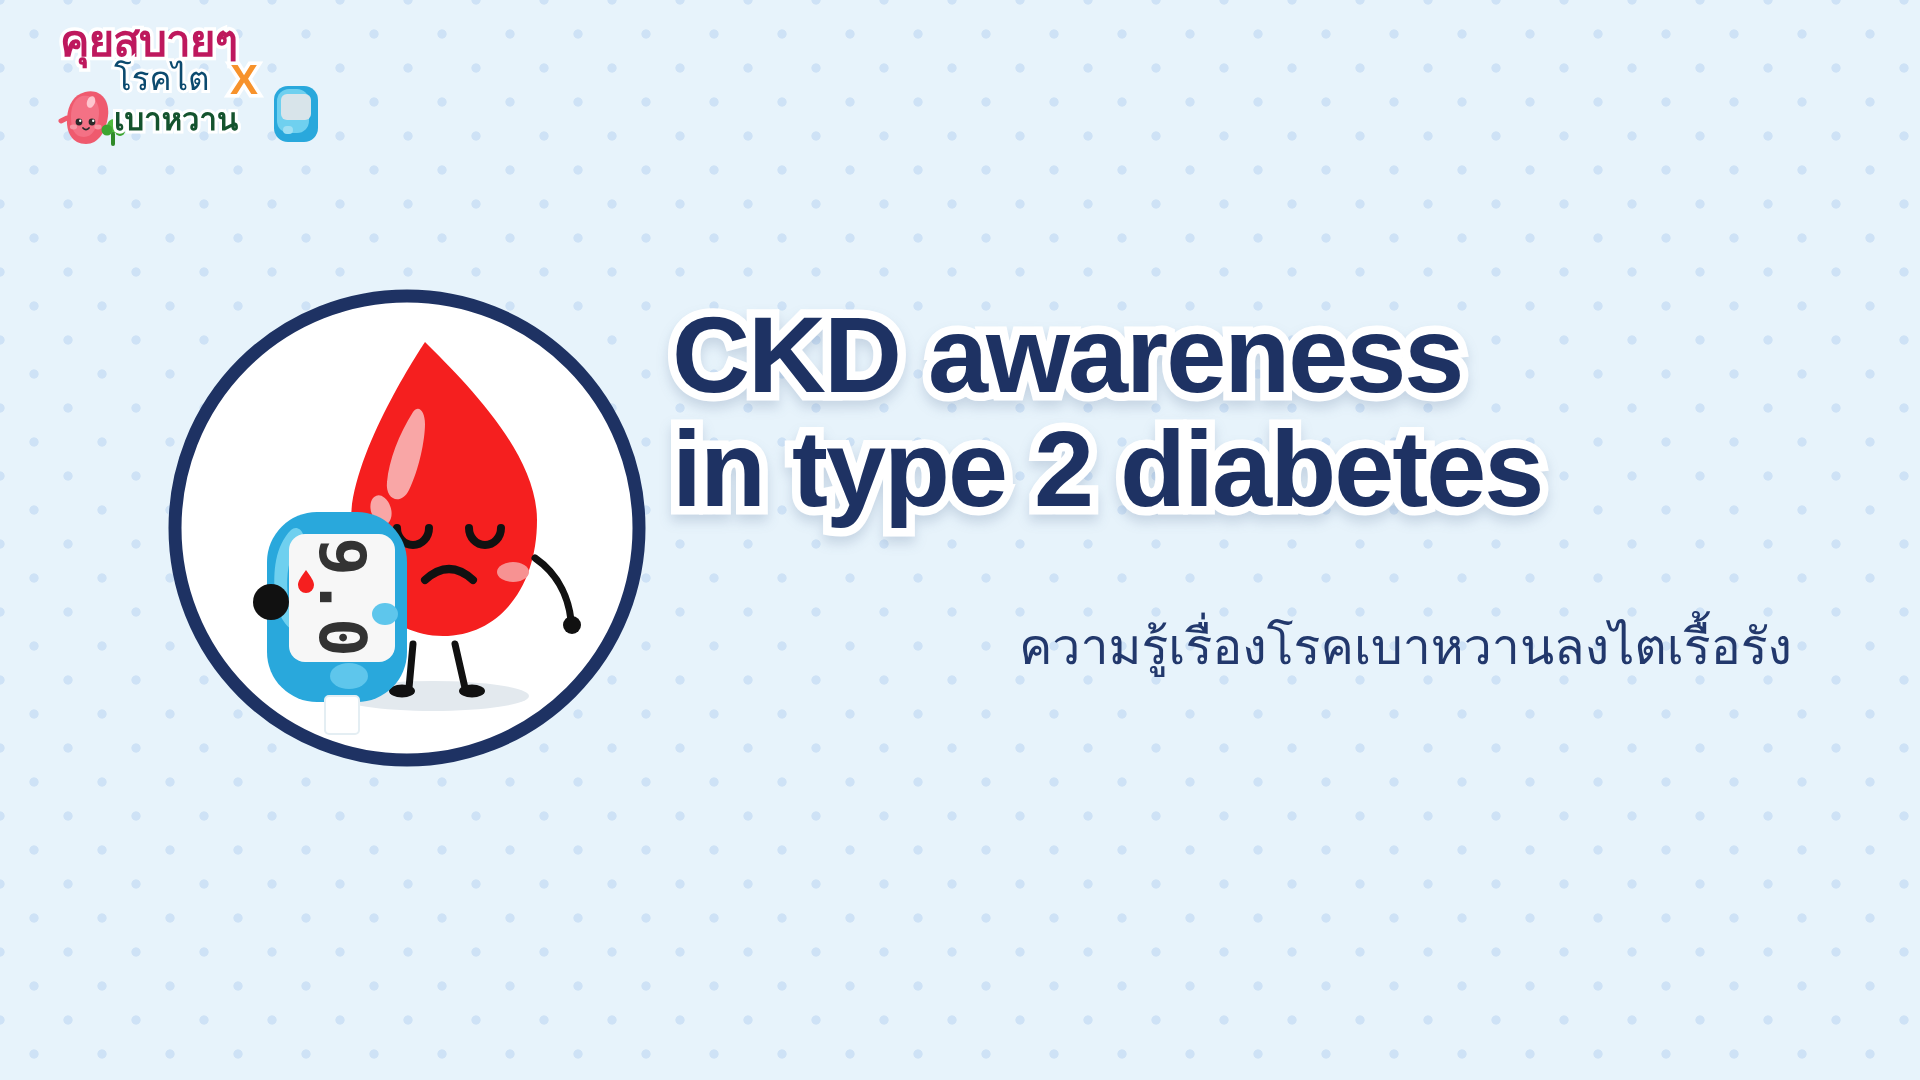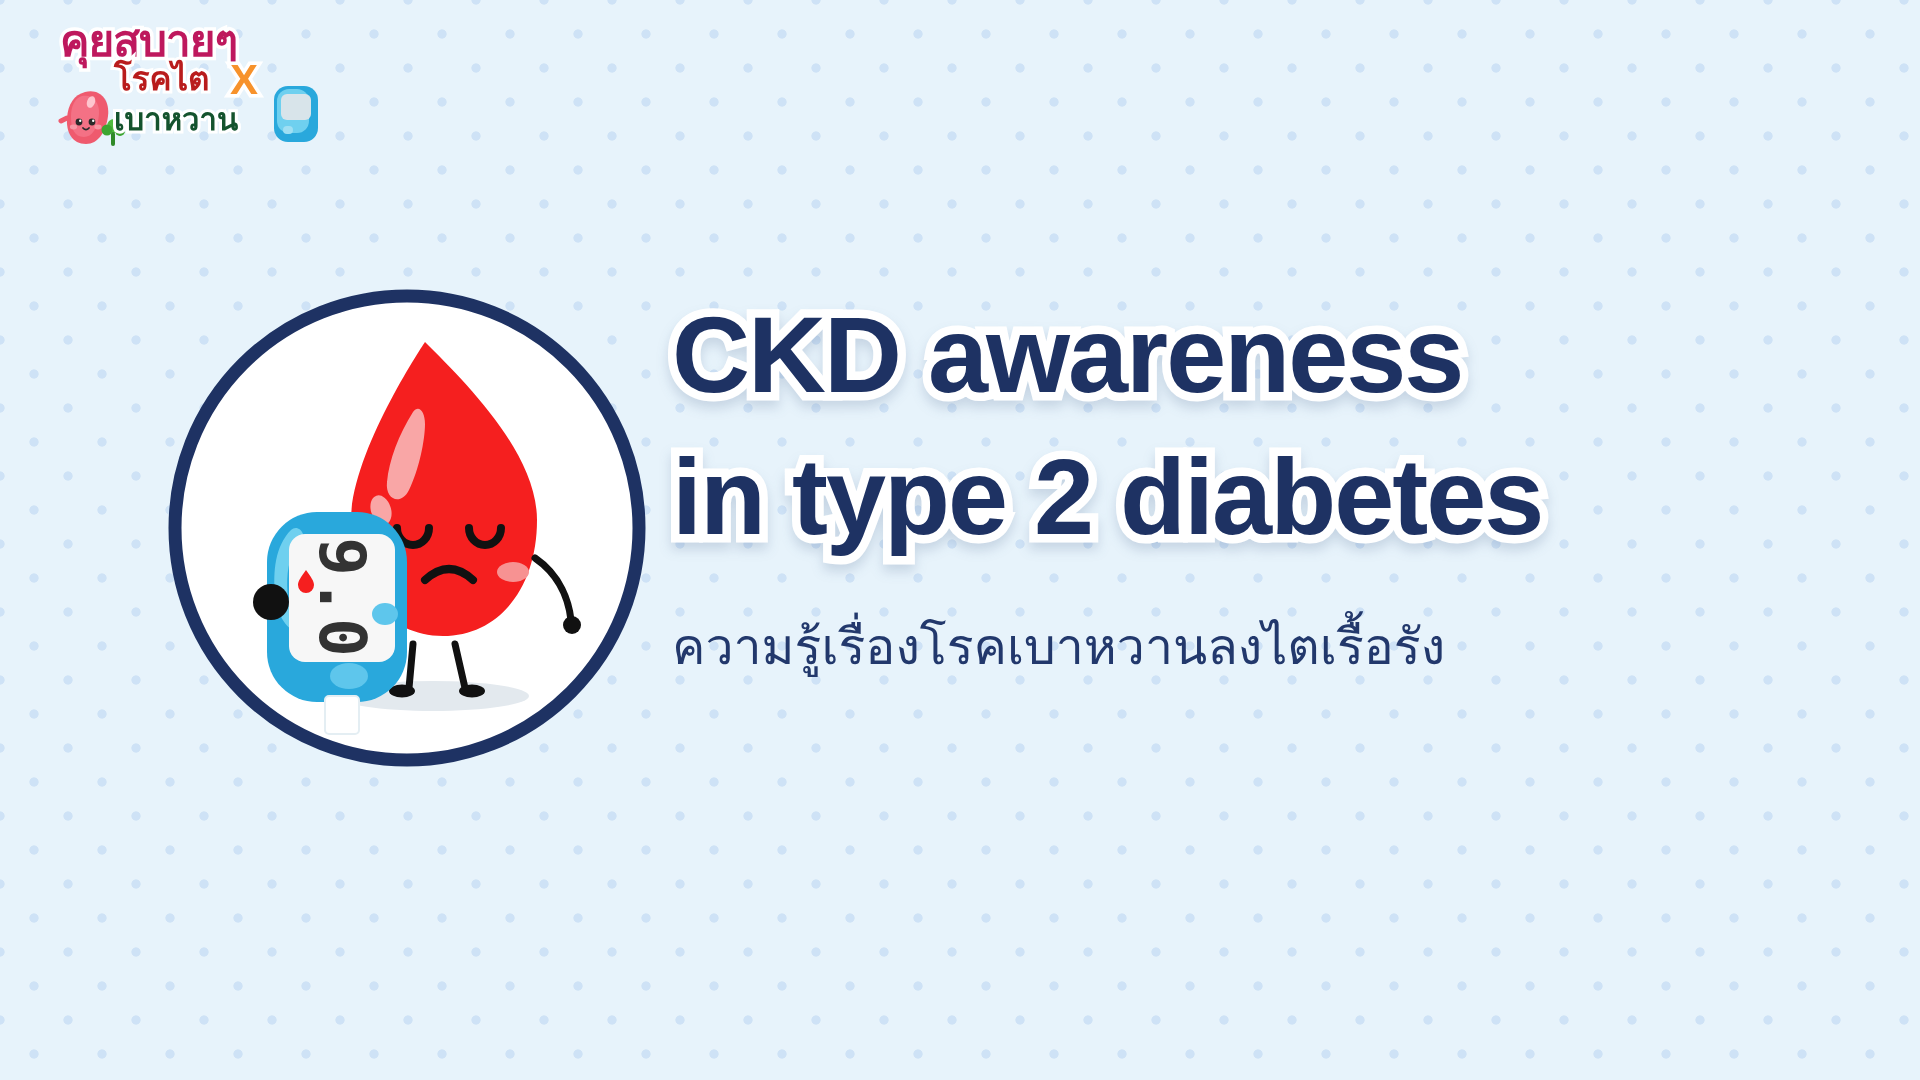--- a/index.html
+++ b/index.html
@@ -30,22 +30,22 @@
     position:absolute; left:8px; top:0px;
     font-size:44px; font-weight:bold; letter-spacing:-1px;
     color:#be185d;
     -webkit-text-stroke:7px #ffffff;
     paint-order:stroke fill;
     white-space:nowrap;
     line-height:1.05;
   }
   .logo-mid{
     position:absolute; left:62px; top:44px;
-    font-size:33px; font-weight:bold;
-    color:#b91c1c;
+    font-size:33px; font-weight:normal;
+    color:#0c4a6e;
     -webkit-text-stroke:6px #ffffff;
     paint-order:stroke fill;
     white-space:nowrap; line-height:1.05;
   }
   .logo-x{
     position:absolute; left:178px; top:38px;
     font-size:42px; font-weight:bold; color:#f7922b;
     -webkit-text-stroke:7px #ffffff;
     paint-order:stroke fill;
   }
@@ -75,26 +75,26 @@
     font-size:108px;
     font-weight:bold;
     letter-spacing:-2px;
     line-height:1.02;
     color:#1e3263;
     -webkit-text-stroke:17px #ffffff;
     paint-order:stroke fill;
     white-space:nowrap;
     filter:drop-shadow(0 7px 6px rgba(40,70,120,.17));
   }
-  #headline-line-2{ margin-top:32px; }
+  #headline-line-2{ margin-top:4px; }
 
   
   #subtitle-block{
     position:absolute; left:672px; top:612px;
-    width:1120px; text-align:left;
+    width:1120px; text-align:right;
   }
   .subtitle-line{
     font-size:50px;
     color:#22386c;
     line-height:1.42;
     white-space:nowrap;
   }
 </style>
 </head>
 <body>

